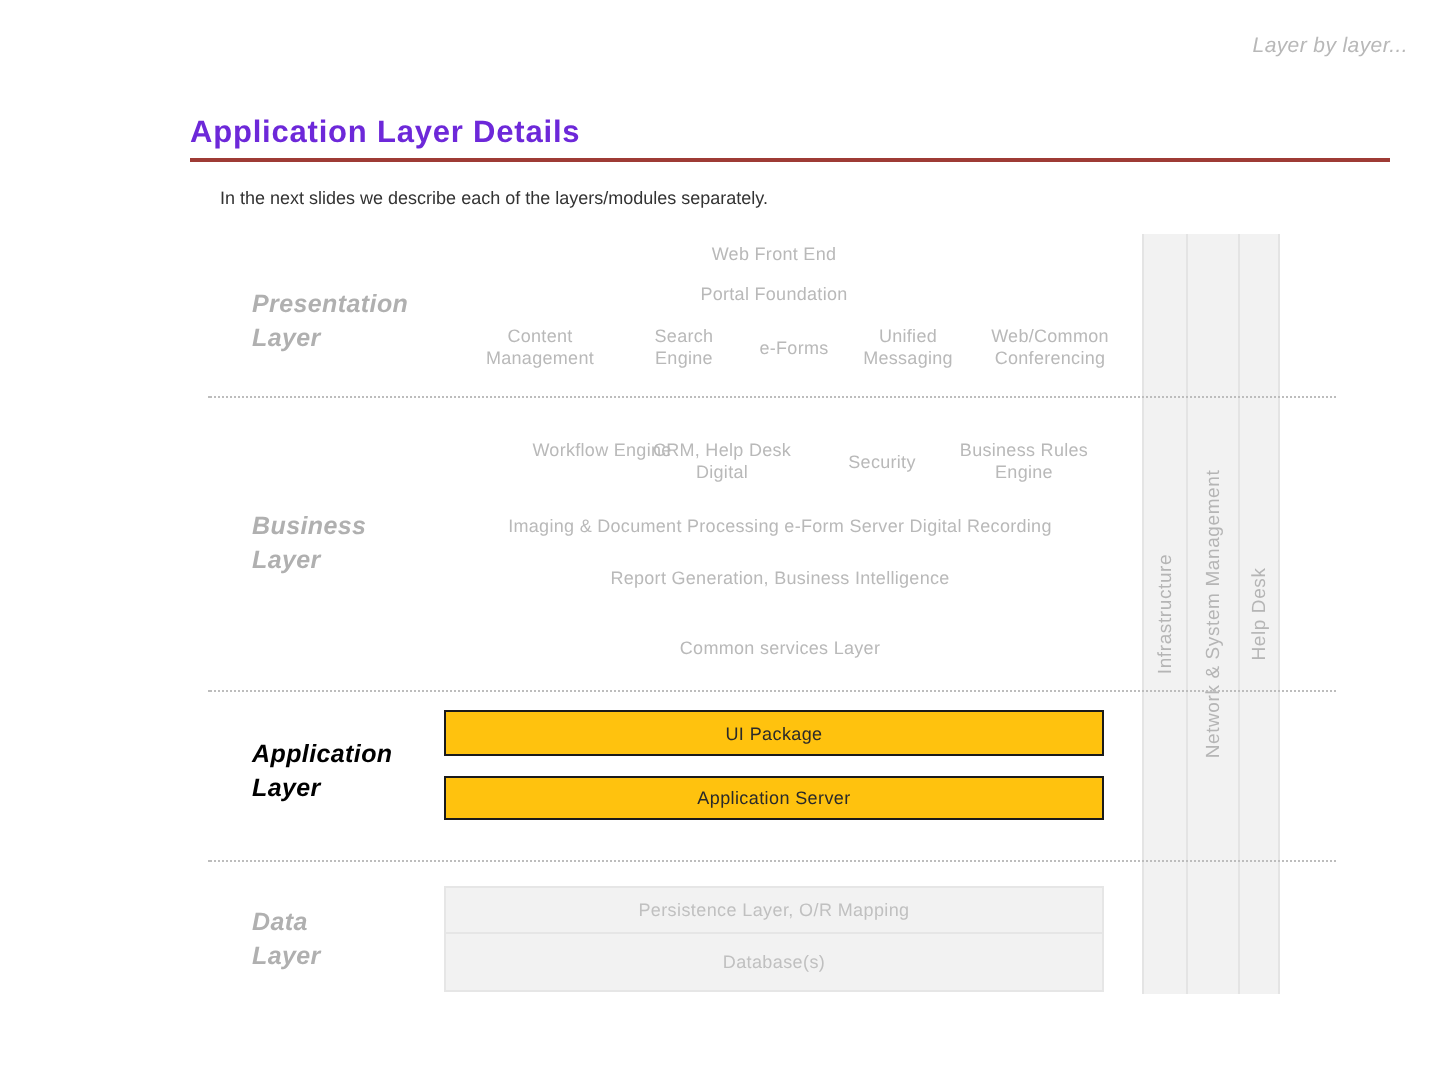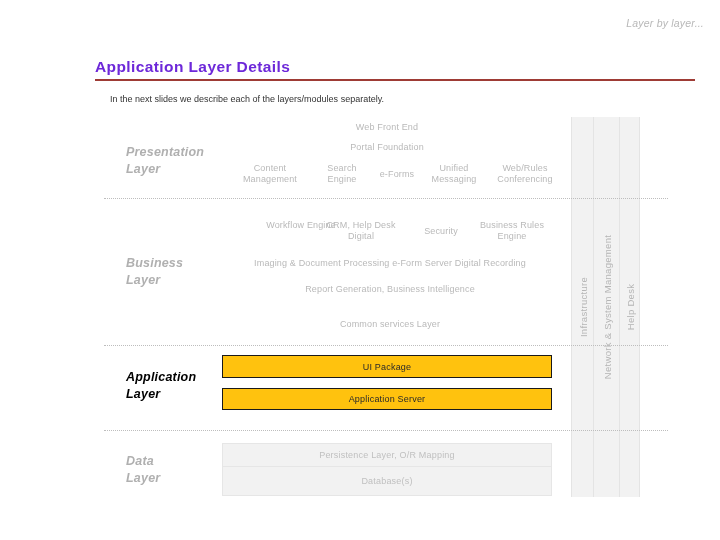--- a/index.html
+++ b/index.html
@@ -215,21 +215,21 @@
     </div>
 
     <div class="mod-text" style="left:307px; width:160px; top:122px;">Web Front End</div>
 
     <div class="mod-text" style="left:307px; width:160px; top:142px;">Portal Foundation</div>
 
     <div class="mod-col" style="left:233px; width:74px; top:163px;">Content Management</div>
     <div class="mod-col" style="left:313px; width:58px; top:163px;">Search Engine</div>
     <div class="mod-col" style="left:371px; width:52px; top:169px;">e-Forms</div>
     <div class="mod-col" style="left:421px; width:66px; top:163px;">Unified Messaging</div>
-    <div class="mod-col" style="left:485px; width:80px; top:163px;">Web/Rules Conferencing</div>
+    <div class="mod-col" style="left:485px; width:80px; top:163px;">Web/Common Conferencing</div>
 
     <div class="divider" style="top:198px;"></div>
 
     <div class="layer-label" style="top:255px;">
       <span>Business</span>
       <span class="l2">Layer</span>
     </div>
 
     <div class="mod-col" style="left:234px; width:70px; top:220px;margin-left:32px;">Workflow Engine</div>
     <div class="mod-col" style="left:318px; width:86px; top:220px;">CRM, Help Desk Digital</div>

